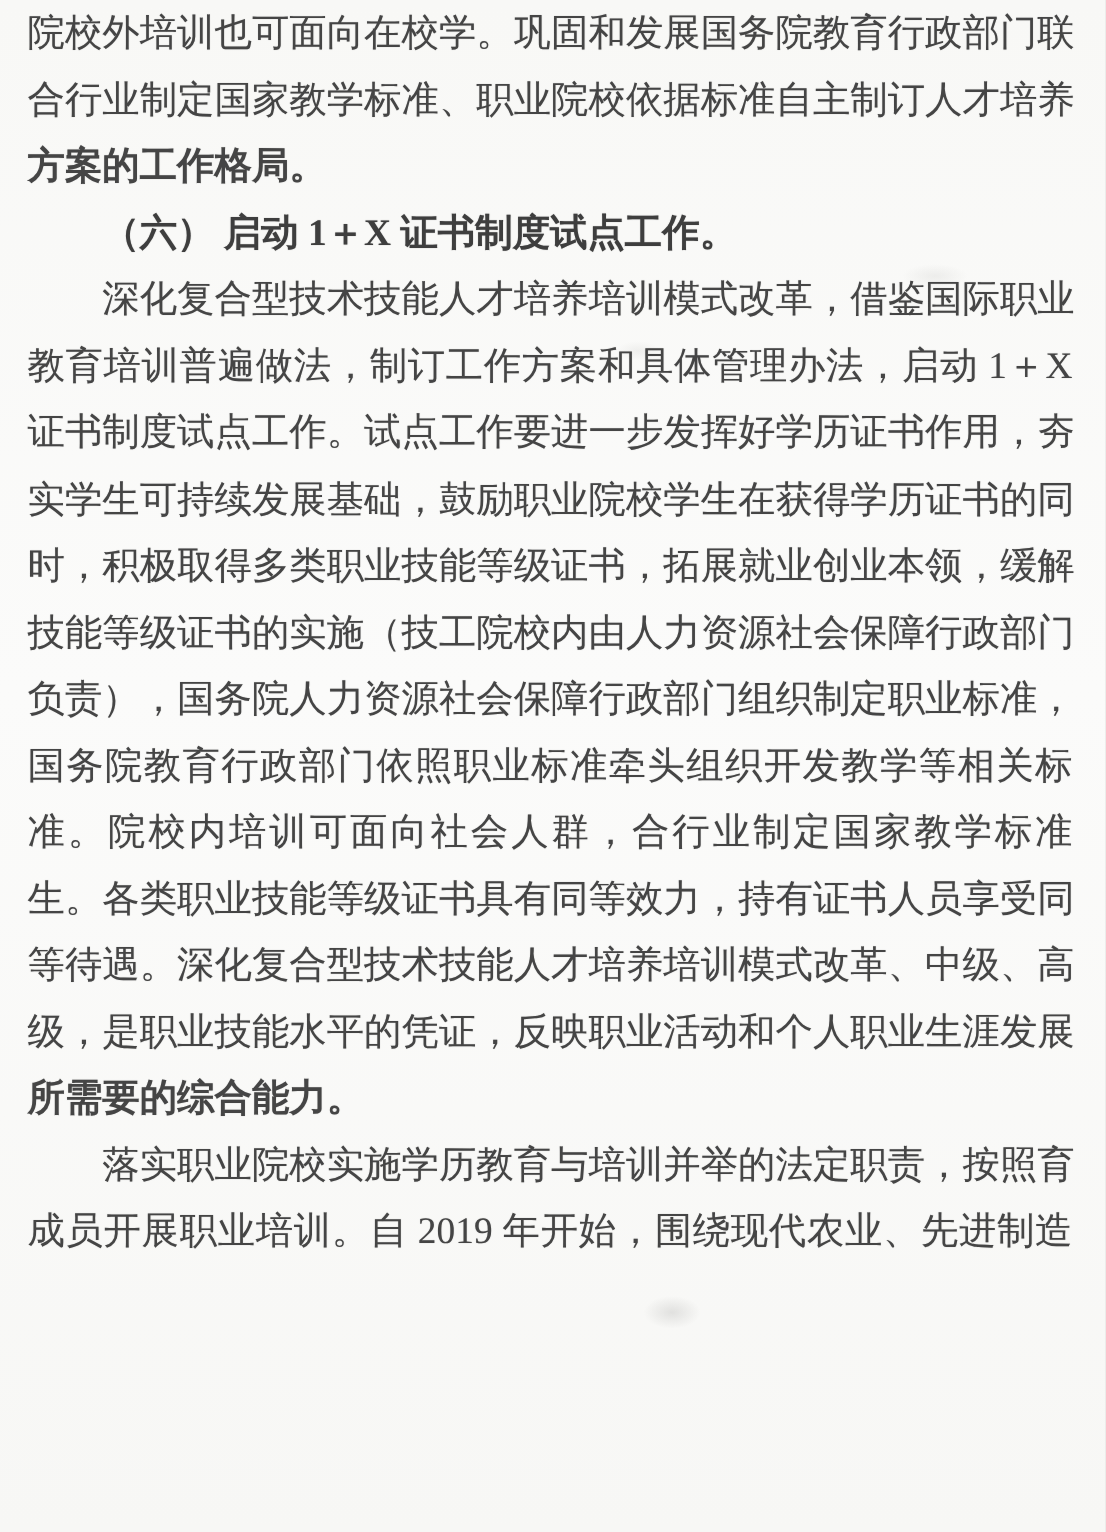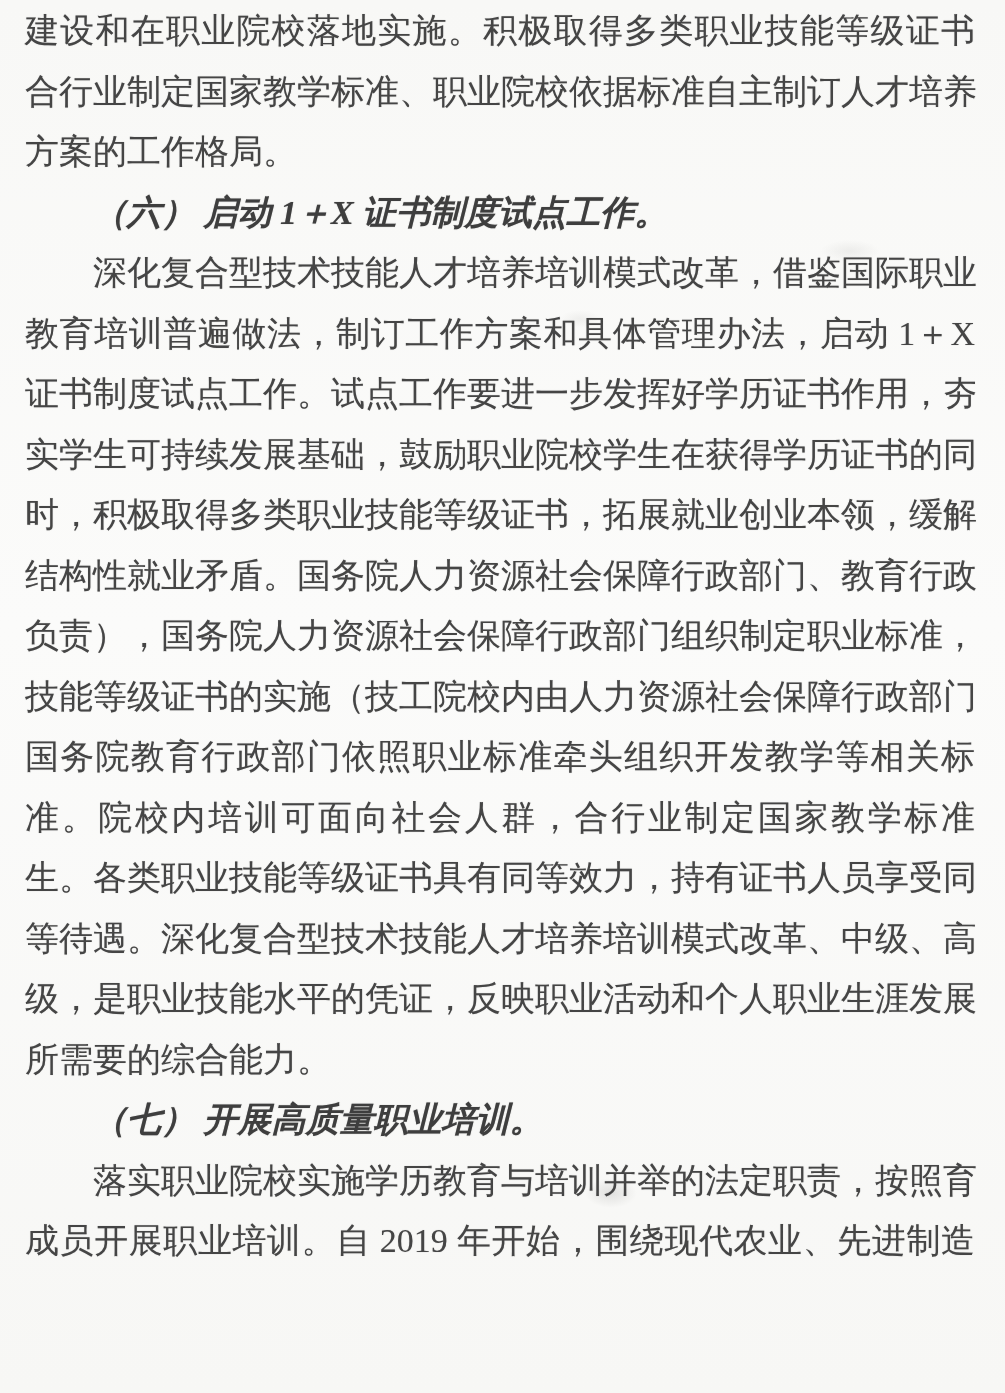--- a/index.html
+++ b/index.html
@@ -30,32 +30,32 @@
     text-shadow: 0 0 1px rgba(70,70,70,0.35);
     white-space: nowrap;
     text-align: justify;
     text-align-last: justify;
     text-justify: inter-character;
     overflow: visible;
   }
   .line.left {
     text-align: left;
     text-align-last: left;
+    font-weight: bold;
   }
   .line.indent {
     text-indent: 68px;
   }
   .line.heading {
     font-weight: 700;
     color: #3e3e3e;
     text-align: right;
     text-align-last: left;
     text-indent: 68px;
     text-shadow: 0 0 1px rgba(55,55,55,0.45);
-    font-style: italic;
   }
   .smudge {
     position: absolute;
     pointer-events: none;
   }
   .smudge-1 {
     left: 585px; top: 1178px;
     width: 52px; height: 30px;
     background: radial-gradient(ellipse at center, rgba(170,170,168,0.30) 0%, rgba(170,170,168,0) 70%);
   }
@@ -72,35 +72,33 @@
 </style>
 </head>
 <body>
 
 <div class="page">
   <div class="smudge smudge-1"></div>
   <div class="smudge smudge-2"></div>
   <div class="smudge smudge-3"></div>
 
   <div class="textblock">
-    <div class="line">建设和在职业院校落地实施。积极取得多类职业技能等级证书</div>
+    <div class="line">院校外培训也可面向在校学。巩固和发展国务院教育行政部门联</div>
     <div class="line">合行业制定国家教学标准、职业院校依据标准自主制订人才培养</div>
     <div class="line left">方案的工作格局。</div>
     <div class="line heading">（六） 启动 1＋X 证书制度试点工作。</div>
     <div class="line indent">深化复合型技术技能人才培养培训模式改革，借鉴国际职业</div>
     <div class="line">教育培训普遍做法，制订工作方案和具体管理办法，启动 1＋X</div>
     <div class="line">证书制度试点工作。试点工作要进一步发挥好学历证书作用，夯</div>
     <div class="line">实学生可持续发展基础，鼓励职业院校学生在获得学历证书的同</div>
     <div class="line">时，积极取得多类职业技能等级证书，拓展就业创业本领，缓解</div>
-    <div class="line">结构性就业矛盾。国务院人力资源社会保障行政部门、教育行政</div>
+    <div class="line">技能等级证书的实施（技工院校内由人力资源社会保障行政部门</div>
     <div class="line">负责），国务院人力资源社会保障行政部门组织制定职业标准，</div>
-    <div class="line">技能等级证书的实施（技工院校内由人力资源社会保障行政部门</div>
     <div class="line">国务院教育行政部门依照职业标准牵头组织开发教学等相关标</div>
     <div class="line">准。院校内培训可面向社会人群，合行业制定国家教学标准</div>
     <div class="line">生。各类职业技能等级证书具有同等效力，持有证书人员享受同</div>
     <div class="line">等待遇。深化复合型技术技能人才培养培训模式改革、中级、高</div>
     <div class="line">级，是职业技能水平的凭证，反映职业活动和个人职业生涯发展</div>
     <div class="line left">所需要的综合能力。</div>
-    <div class="line heading">（七） 开展高质量职业培训。</div>
     <div class="line indent">落实职业院校实施学历教育与培训并举的法定职责，按照育</div>
     <div class="line">成员开展职业培训。自 2019 年开始，围绕现代农业、先进制造</div>
   </div>
 </div>
 
 </body></html>

